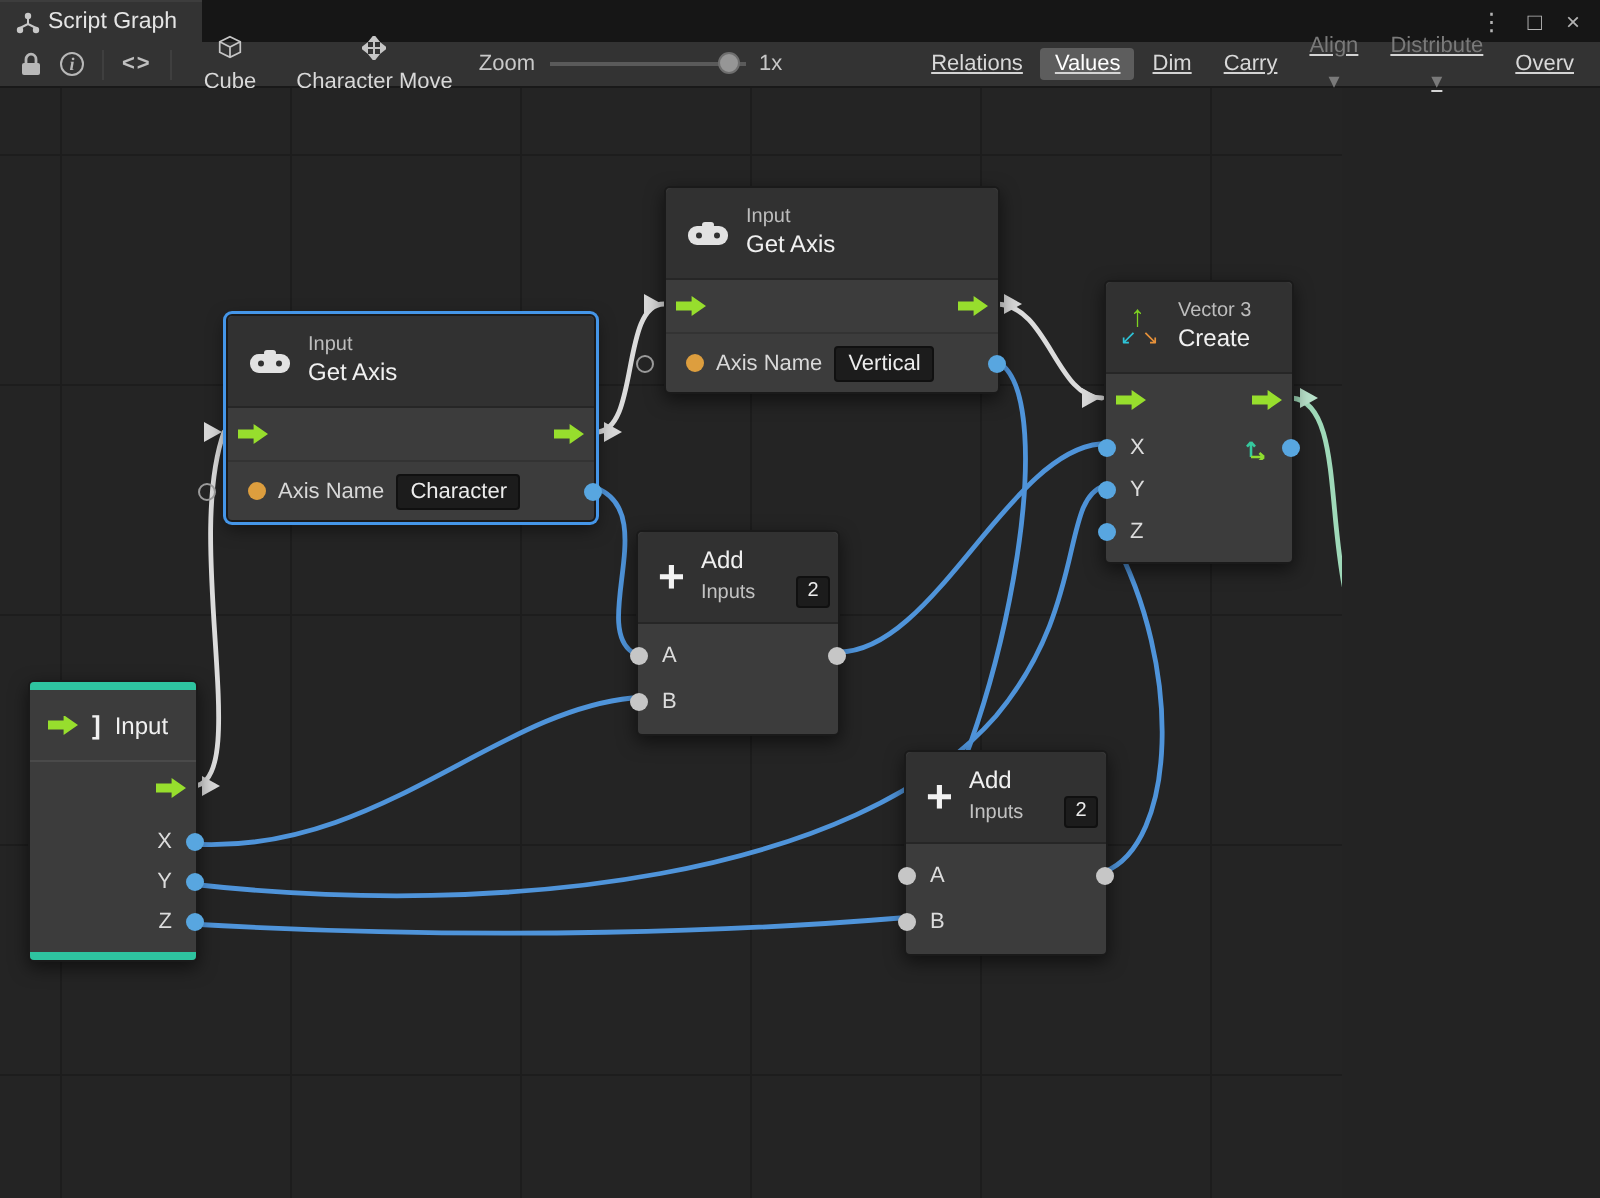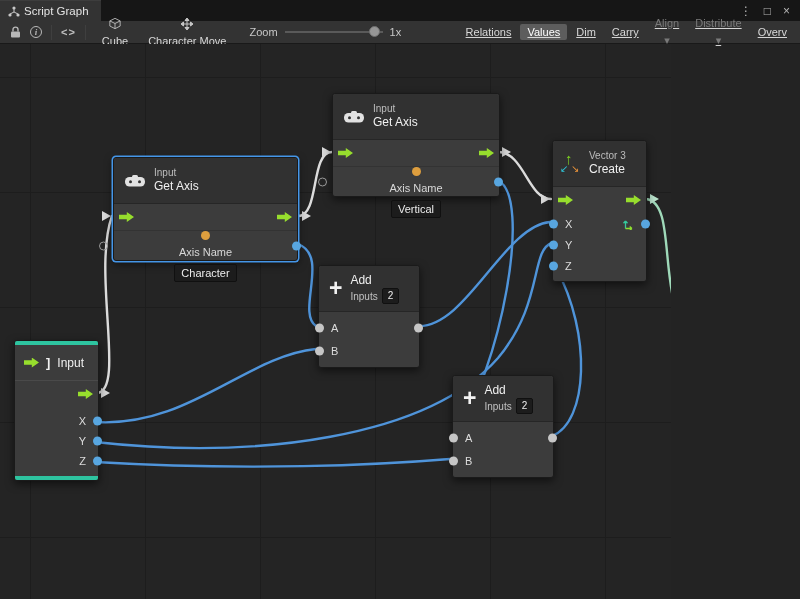--- a/index.html
+++ b/index.html
@@ -22,21 +22,21 @@
     color:#d4d4d4; font-size:11px; white-space:nowrap; }
   .tb-ico { display:inline-flex; align-items:center; justify-content:center; width:18px; height:18px; }
   .tb-sep { width:1px; height:15px; background:#232323; border-right:1px solid #3f3f3f; margin:0 3px; }
   .info-circle { width:12px; height:12px; border:1px solid #b8b8b8; border-radius:50%;
     color:#b8b8b8; font-size:9px; font-weight:bold; display:flex; align-items:center;
     justify-content:center; font-family:"Liberation Serif", serif; font-style:italic; }
   .code-ico { color:#c0c0c0; font-size:11px; letter-spacing:1px; font-weight:bold; }
   .tb-btn { display:flex; align-items:center; gap:5px; padding:2px 7px; border-radius:2px; color:#d8d8d8;flex-direction:column; }
   .tb-btn.active { background:#5d5d5d; color:#fff; }
   .tb-btn.disabled { color:#7a7a7a; }
-  .zoom-wrap { display:flex; align-items:center; gap:7px; margin-left:10px; color:#c8c8c8; }
+  .zoom-wrap { display:flex; align-items:center; gap:7px; color:#c8c8c8; }
   .slider { position:relative; width:98px; height:14px; }
   .slider-track { position:absolute; top:6px; left:0; width:98px; height:2px; background:#5a5a5a; }
   .slider-handle { position:absolute; top:1px; left:84px; width:11px; height:11px; border-radius:50%;
     background:#969696; border:1px solid #6e6e6e; }
   .tb-right { margin-left:auto; display:flex; align-items:center; gap:2px; overflow:hidden;text-decoration:underline; }
 
   
   .canvas { position:absolute; top:44px; left:0; width:671px; height:555px; background:#242424;
     background-image:
       linear-gradient(#1d1d1d 1px, transparent 1px),
@@ -48,31 +48,31 @@
   .vs-node { position:absolute; background:#3c3c3c; border:1px solid #1a1a1a; border-radius:3px;
     box-shadow:0 3px 9px rgba(0,0,0,.55); color:#dcdcdc; font-size:11px; }
   .vs-node.sel-blue { box-shadow:0 0 0 1.5px #4596e8, 0 3px 9px rgba(0,0,0,.55); }
   .vs-node.sel-red  { box-shadow:0 0 0 2px #e85a3a, 0 3px 9px rgba(0,0,0,.55); }
 
   .vs-header { height:46px; background:#313131; border-bottom:1px solid #262626;
     display:flex; align-items:center; gap:8px; padding:0 10px; border-radius:3px 3px 0 0; }
   .hdr-cat { font-size:10px; color:#bdbdbd; line-height:1.25; }
   .hdr-title { font-size:12px; color:#f0f0f0; line-height:1.25; }
   .plus-ico { font-size:23px; font-weight:bold; color:#f2f2f2; line-height:1; }
-  .hdr-sub { display:flex; align-items:center; gap:4px; font-size:10px; color:#c2c2c2; }
+  .hdr-sub { display:flex; align-items:center; gap:20px; font-size:10px; color:#c2c2c2; }
 
   .flow-row { position:relative; height:26px; display:flex; align-items:center;
     justify-content:space-between; padding:0 5px; }
   .flow-row.only-right { justify-content:flex-end; }
   .flow-row.only-left { justify-content:flex-start; }
   .farrow { display:inline-block; width:15px; height:10px; background:#97de2d;
     clip-path:polygon(0 28%,52% 28%,52% 0,100% 50%,52% 100%,52% 72%,0 72%); }
 
   .param-row { position:relative; height:30px; display:flex; align-items:center; gap:6px;
-    padding:0 10px; border-top:1px solid #333333;flex-direction:column; }
+    padding:0 10px; border-top:1px solid #333333; }
   .plabel { color:#d8d8d8; }
   .vbox { background:#1c1c1c; border:1px solid #101010; border-radius:2px; padding:2px 6px;
     color:#ececec; font-size:11px; min-width:20px; text-align:left; }
   .vbox-mini { background:#1c1c1c; border:1px solid #101010; border-radius:2px; padding:0 5px;
     color:#ececec; font-size:10px; line-height:14px; }
 
   .port-row { position:relative; height:23px; display:flex; align-items:center; gap:7px; padding:0 12px; }
   .port-row.r { justify-content:flex-end; }
   .rows-pad { padding-bottom:5px; }
 

